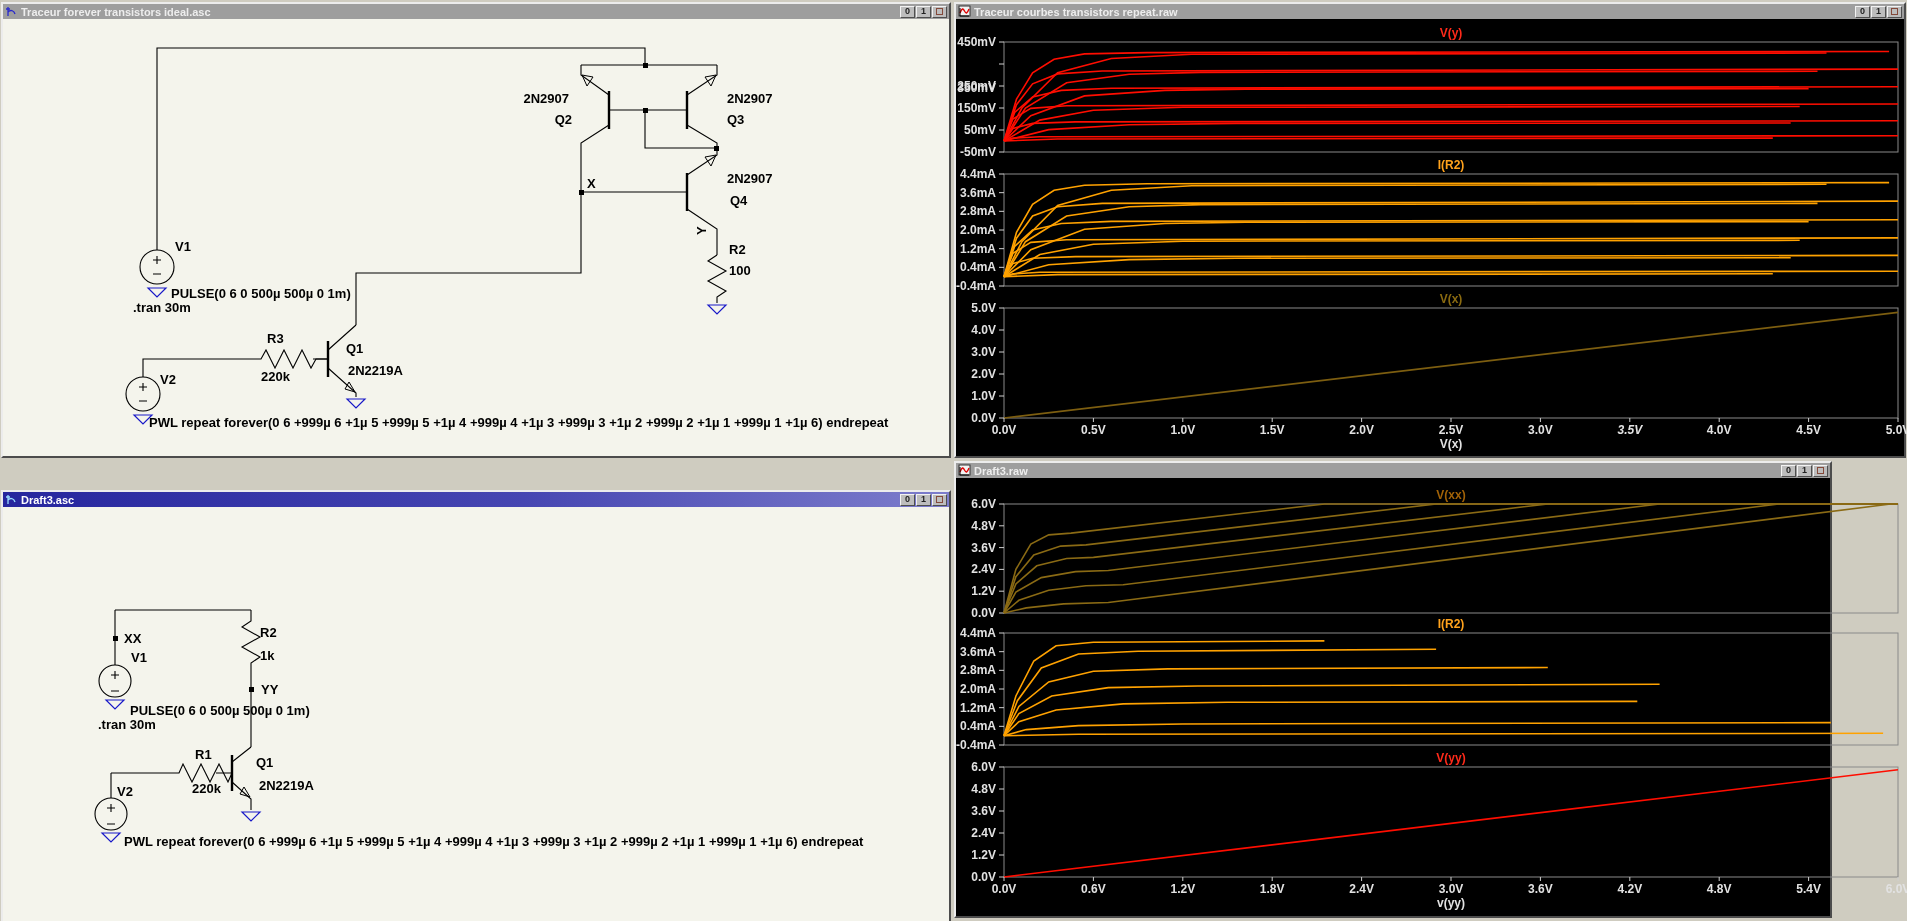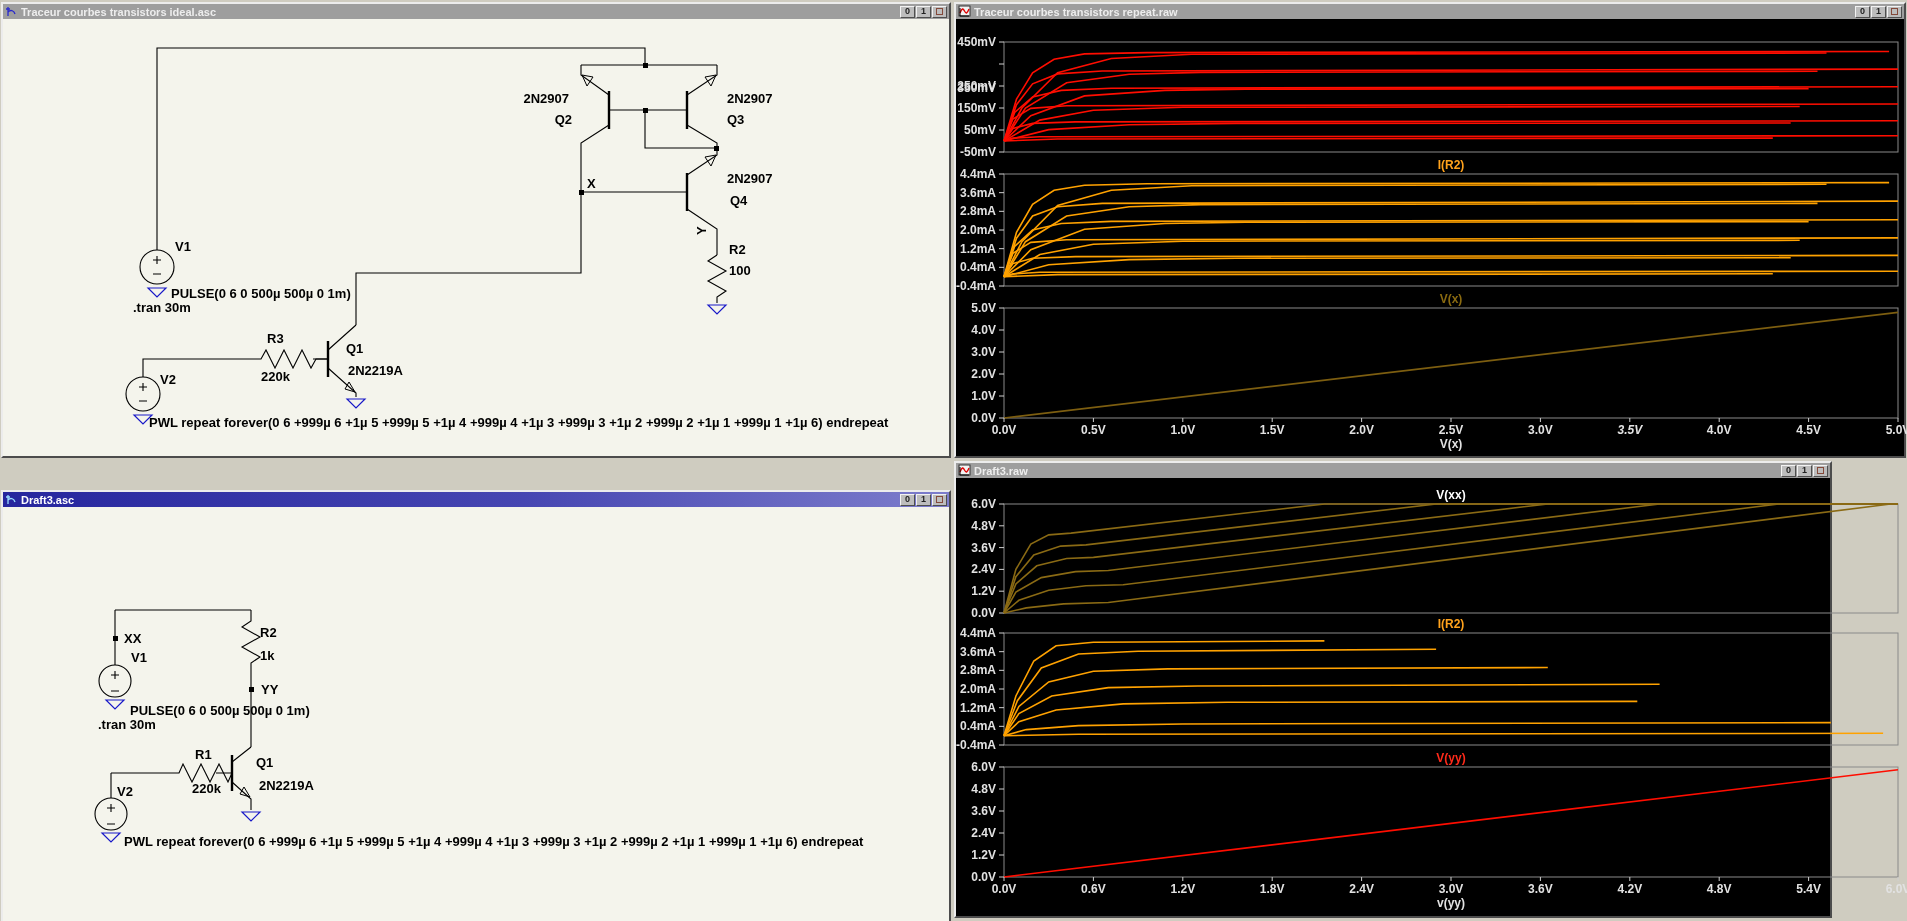--- a/index.html
+++ b/index.html
@@ -29,21 +29,21 @@
   .xlabel { position:absolute; text-align:center; font-weight:bold; font-size:12px; color:#e2e2e2; }
 </style>
 </head>
 <body>
 
 <div class="win" id="win-s1" style="left:1px;top:2px;width:950px;height:456px;">
   <div class="titlebar inactive">
     <svg class="tb-icon" viewBox="0 0 13 13">
         <path d="M3,11 L3,2 M1,4 L5,4 M3,7 C6,4 9,6 10,9" stroke="#2828cc" stroke-width="1.3" fill="none"></path>
       </svg>
-    <span class="tb-title">Traceur courbes transistors ideal.asc</span>
+    <span class="tb-title">Traceur forever transistors ideal.asc</span>
     <span class="tb-buttons">
       <button class="tb-btn">0</button>
       <button class="tb-btn">1</button>
       <button class="tb-btn">
           <span class="sq"></span>
         </button>
     </span>
   </div>
   <div class="content schem">
     <svg width="946" height="437" viewBox="0 16 946 437">
@@ -124,20 +124,21 @@
     <span class="tb-buttons">
       <button class="tb-btn">0</button>
       <button class="tb-btn">1</button>
       <button class="tb-btn">
           <span class="sq"></span>
         </button>
     </span>
   </div>
   <div class="content plot-area">
     <div class="pane">
+        <div class="pane-title" style="left: 48px; top: 7px; width: 894px; color: rgb(255, 42, 26);">V(y)</div>
         <svg width="910" height="120" viewBox="-8 0 910 120" style="position:absolute;left:40px;top:23px;overflow:visible">
           <rect x="0" y="0" width="894" height="110" fill="none" stroke="#8a8a8a" stroke-width="1"></rect>
           <line x1="-5" y1="0" x2="0" y2="0" stroke="#cfcfcf" stroke-width="1"></line>
           <line x1="-5" y1="22" x2="0" y2="22" stroke="#cfcfcf" stroke-width="1"></line>
           <line x1="-5" y1="44" x2="0" y2="44" stroke="#cfcfcf" stroke-width="1"></line>
           <line x1="-5" y1="66" x2="0" y2="66" stroke="#cfcfcf" stroke-width="1"></line>
           <line x1="-5" y1="88" x2="0" y2="88" stroke="#cfcfcf" stroke-width="1"></line>
           <line x1="-5" y1="110" x2="0" y2="110" stroke="#cfcfcf" stroke-width="1"></line>
           <polyline points="0.0,99.0 12.5,57.2 28.6,30.8 50.1,17.2 80.5,11.9 143.0,10.6 885.1,9.5" fill="none" stroke="#ff0d00" stroke-width="1.6"></polyline>
           <polyline points="0.0,99.0 17.9,66.0 53.6,30.8 107.3,16.5 187.7,12.3 822.5,11.0" fill="none" stroke="#ff0d00" stroke-width="1.6"></polyline>
@@ -306,21 +307,21 @@
     <span class="tb-buttons">
       <button class="tb-btn">0</button>
       <button class="tb-btn">1</button>
       <button class="tb-btn">
           <span class="sq"></span>
         </button>
     </span>
   </div>
   <div class="content plot-area">
     <div class="pane">
-        <div class="pane-title" style="left: 48px; top: 10px; width: 894px; color: #ffffff;">V(xx)</div>
+        <div class="pane-title" style="left: 48px; top: 10px; width: 894px; color: #a16207;">V(xx)</div>
         <svg width="910" height="119" viewBox="-8 0 910 119" style="position:absolute;left:40px;top:26px;overflow:visible">
           <rect x="0" y="0" width="894" height="109" fill="none" stroke="#8a8a8a" stroke-width="1"></rect>
           <line x1="-5" y1="0" x2="0" y2="0" stroke="#cfcfcf" stroke-width="1"></line>
           <line x1="-5" y1="21.8" x2="0" y2="21.8" stroke="#cfcfcf" stroke-width="1"></line>
           <line x1="-5" y1="43.6" x2="0" y2="43.6" stroke="#cfcfcf" stroke-width="1"></line>
           <line x1="-5" y1="65.4" x2="0" y2="65.4" stroke="#cfcfcf" stroke-width="1"></line>
           <line x1="-5" y1="87.2" x2="0" y2="87.2" stroke="#cfcfcf" stroke-width="1"></line>
           <line x1="-5" y1="109" x2="0" y2="109" stroke="#cfcfcf" stroke-width="1"></line>
           <polyline points="0.0,109.0 11.9,65.4 26.8,40.0 44.7,30.9 67.0,29.1 320.4,0.0 894.0,0.0" fill="none" stroke="#8a6a14" stroke-width="1.6"></polyline>
           <polyline points="0.0,109.0 11.9,72.7 29.8,50.9 56.6,42.1 82.0,40.9 432.1,0.0 894.0,0.0" fill="none" stroke="#8a6a14" stroke-width="1.6"></polyline>

